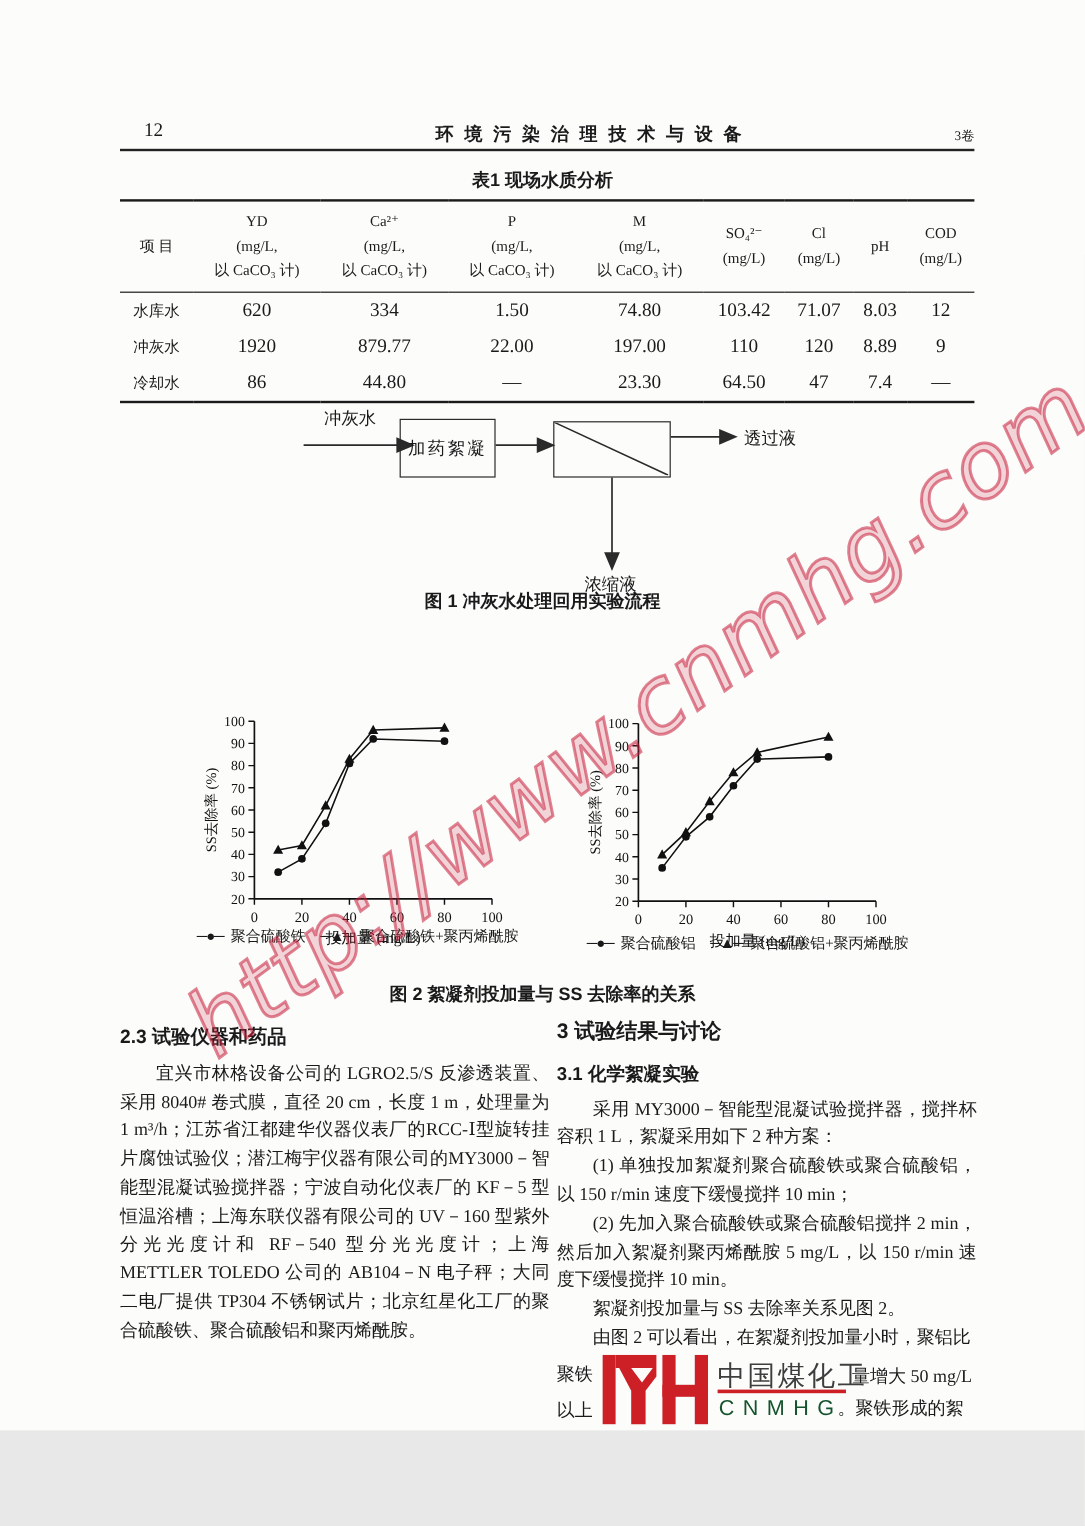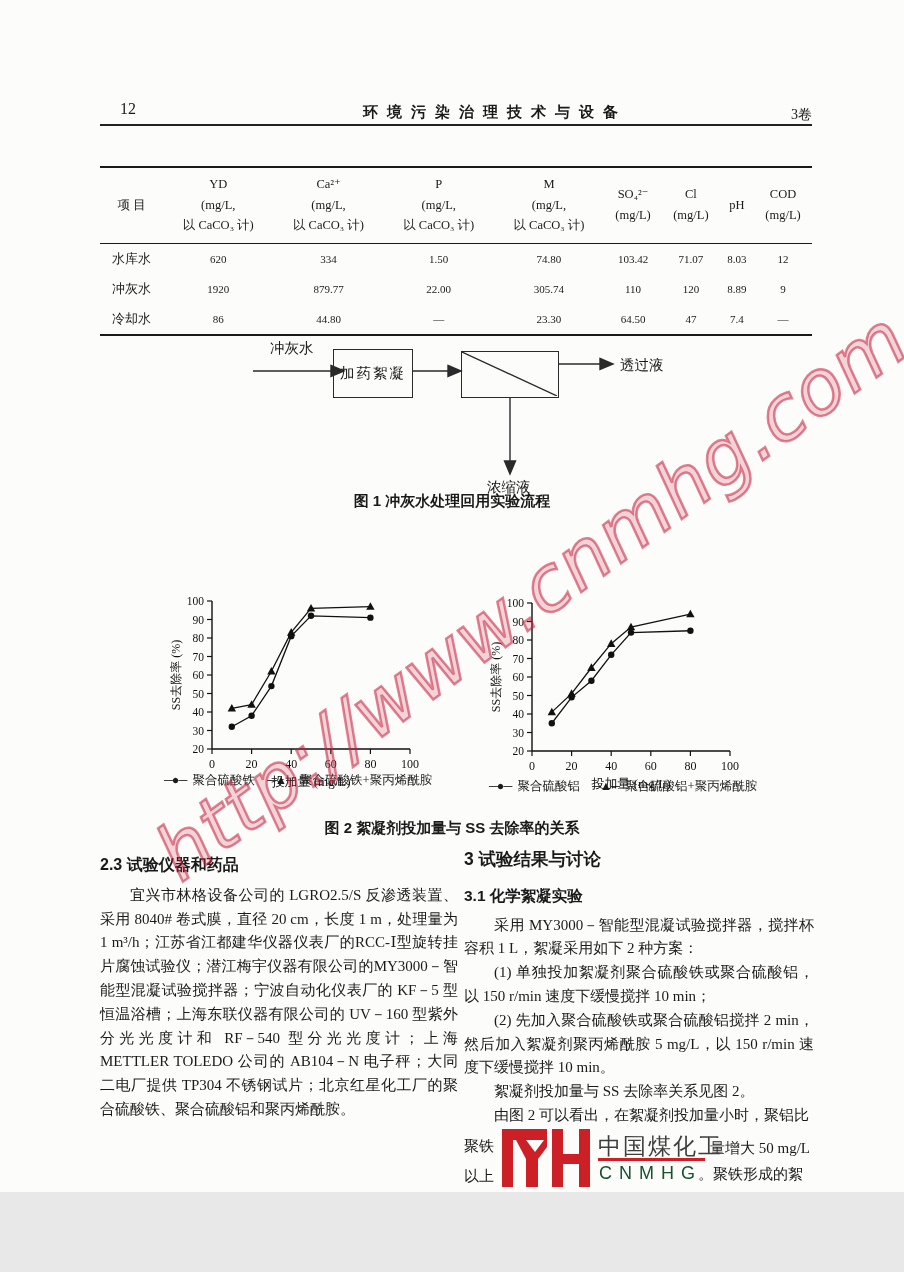--- a/index.html
+++ b/index.html
@@ -2,31 +2,31 @@
 <html><head>
 <meta charset="utf-8">
 <style>
   * { margin:0; padding:0; box-sizing:border-box; }
   body { background:#e8e8e8; font-family:"Liberation Serif","DejaVu Serif",serif; color:#1a1a1a; }
   #page { position:relative; width:904px; height:1192px; background:#fcfcfa; margin:0 auto; overflow:hidden;text-decoration:underline; }
 
   
   .hdr-num { position:absolute; left:120px; top:100px; font-size:16px; }
   .hdr-journal { position:absolute; left:0; top:103px; width:100%; text-align:center; font-size:15px; letter-spacing:9px; font-weight:bold; font-family:"Liberation Sans","DejaVu Sans",sans-serif;margin-left:43px; }
-  .hdr-vol { position:absolute; right:92px; top:106px; font-size:14px;text-align:right; }
+  .hdr-vol { position:absolute; right:92px; top:106px; font-size:11px;text-align:right; }
   .hdr-rule { position:absolute; left:100px; top:124px; width:712px; height:2px; background:#222; }
 
   
   .tbl-title { position:absolute; left:0; top:141px; width:100%; text-align:center; font-size:15px; font-weight:bold; font-family:"Liberation Sans","DejaVu Sans",sans-serif; }
   .tbl-wrap { position:absolute; left:100px; top:166px; width:712px; }
   table { width:100%; border-collapse:collapse; border-top:2px solid #1a1a1a; border-bottom:2px solid #1a1a1a; }
   thead tr { border-bottom:1.5px solid #1a1a1a; }
   th { font-weight:normal; font-size:12.5px; padding:6px 2px 7px; vertical-align:middle; text-align:center; }
   th div { line-height:1.65; }
-  td { font-size:11px; text-align:center; padding:6px 2px; }
+  td { font-size:16px; text-align:center; padding:6px 2px; }
   td:first-child { font-size:13px; }
 
   
   .diag-label { position:absolute; font-size:14.5px; }
   .diag-box { position:absolute; border:1.5px solid #2a2a2a; display:flex; align-items:center; justify-content:center; font-size:14.5px; letter-spacing:2px; background:transparent; }
   .fig-caption { position:absolute; left:0; width:100%; text-align:center; font-size:15px; font-weight:bold; font-family:"Liberation Sans","DejaVu Sans",sans-serif; }
 
   
   .chart-svg { position:absolute; }
   .legend { position:absolute; font-size:12.5px; white-space:nowrap; }
@@ -55,20 +55,21 @@
 </head>
 <body>
 
 <div id="page">
 
   <div class="hdr-num">12</div>
   <div class="hdr-journal">环境污染治理技术与设备</div>
   <div class="hdr-vol">3卷</div>
   <div class="hdr-rule"></div>
 
+  <div class="tbl-title">表1  现场水质分析</div>
   <div class="tbl-wrap">
     <table>
       <thead>
           <tr id="t-head-row">
             <th>
               <div>项  目</div>
             </th>
             <th>
               <div>YD</div>
               <div>(mg/L,</div>
@@ -116,21 +117,21 @@
             <td>103.42</td>
             <td>71.07</td>
             <td>8.03</td>
             <td>12</td>
           </tr>
           <tr>
             <td>冲灰水</td>
             <td>1920</td>
             <td>879.77</td>
             <td>22.00</td>
-            <td>305.74</td>
+            <td>197.00</td>
             <td>110</td>
             <td>120</td>
             <td>8.89</td>
             <td>9</td>
           </tr>
           <tr>
             <td>冷却水</td>
             <td>86</td>
             <td>44.80</td>
             <td>—</td>

